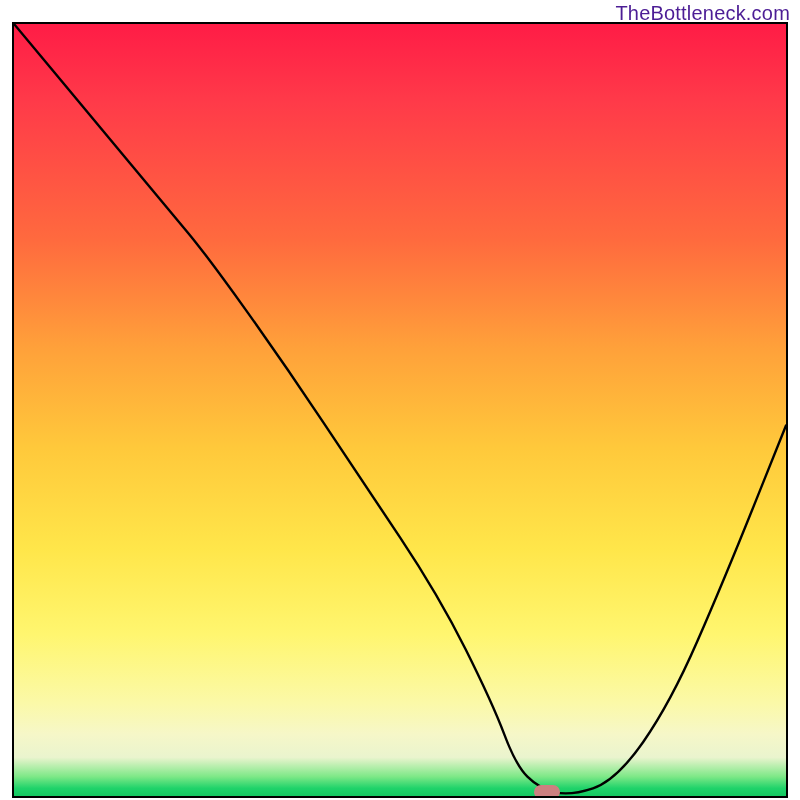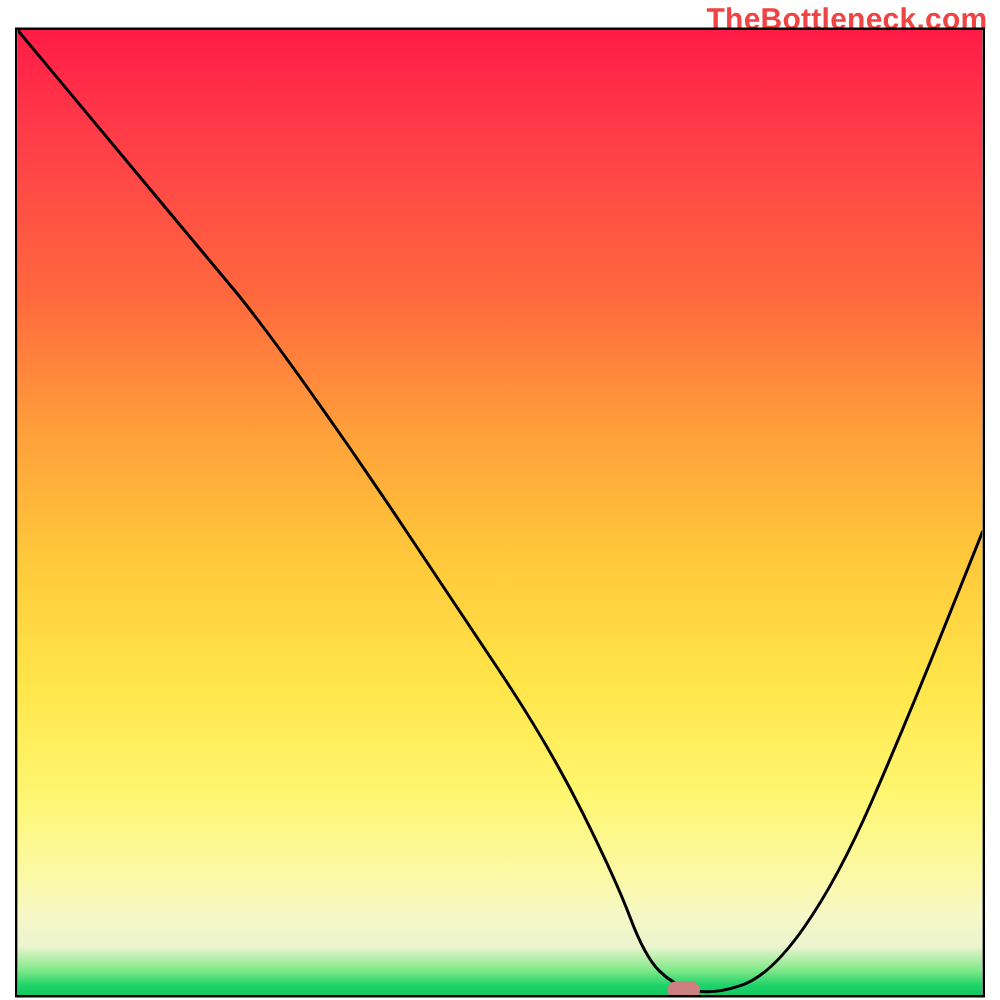--- a/index.html
+++ b/index.html
@@ -54,24 +54,24 @@
     height: 14px;
     border-radius: 7px;
     
     background: #cc8080;
     transform: translate(-50%, -50%);
   }
   .watermark {
     position: absolute;
     top: 2px;
     right: 10px;
-    color: #ef4444;
-    font-size: 24px;
+    color: #4c1d95;
+    font-size: 20px;
     letter-spacing: 0.2px;
-    font-weight: 700;
+    font-weight: 400;
   }
 </style>
 </head>
 <body>
 
 <div class="watermark">TheBottleneck.com</div>
 
 <div class="frame">
   <div class="gradient"></div>
 

